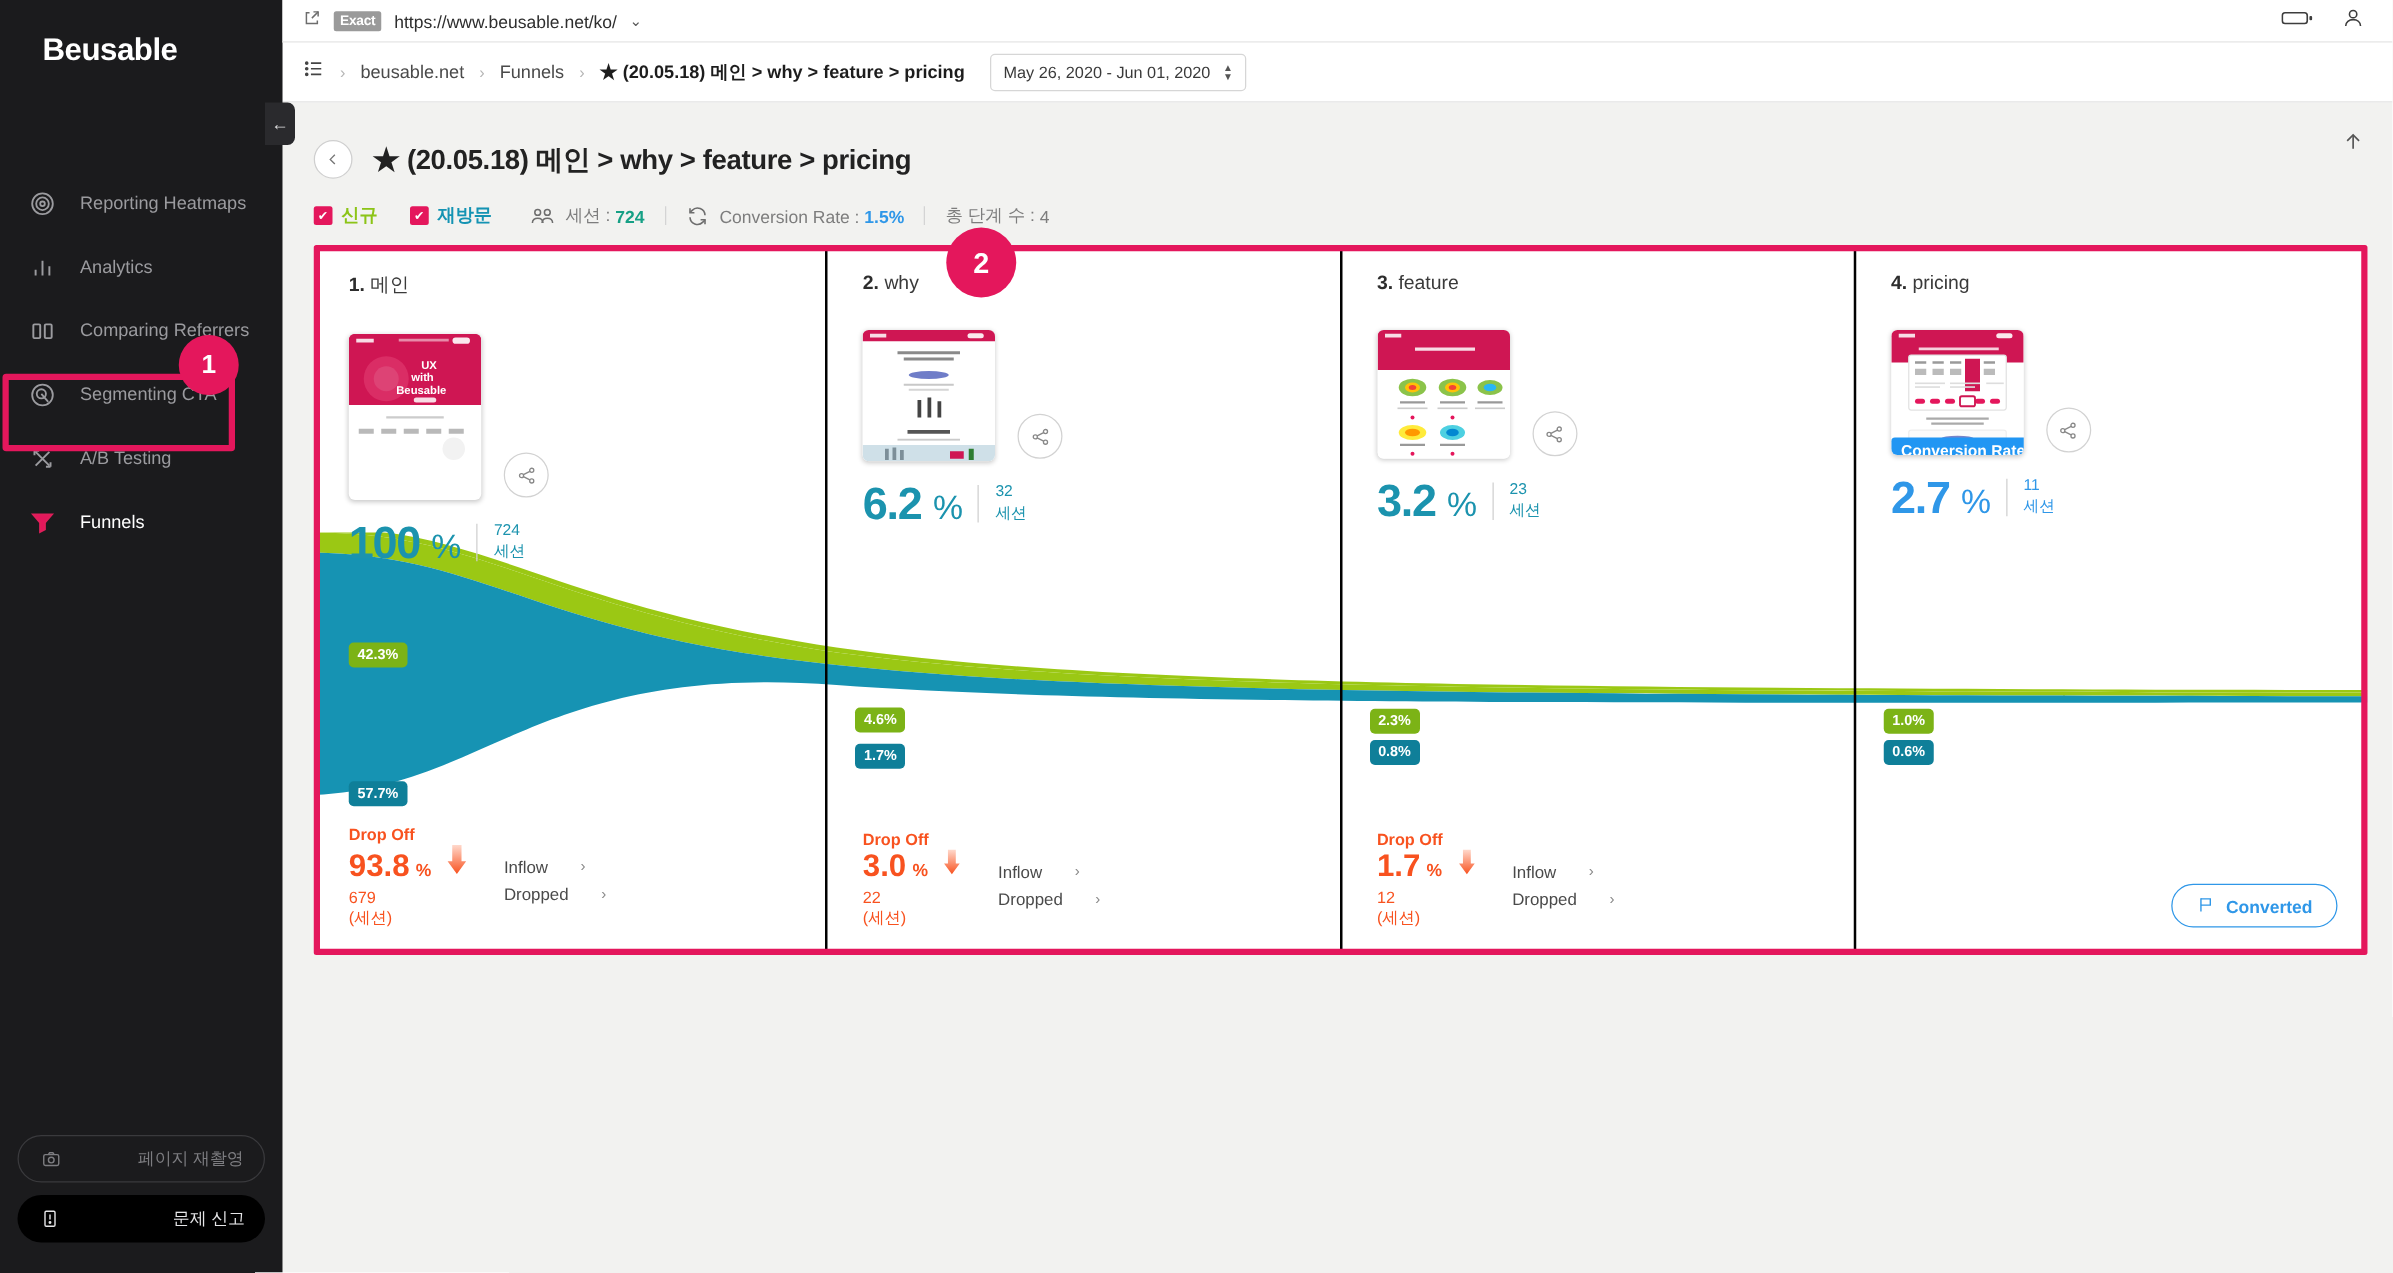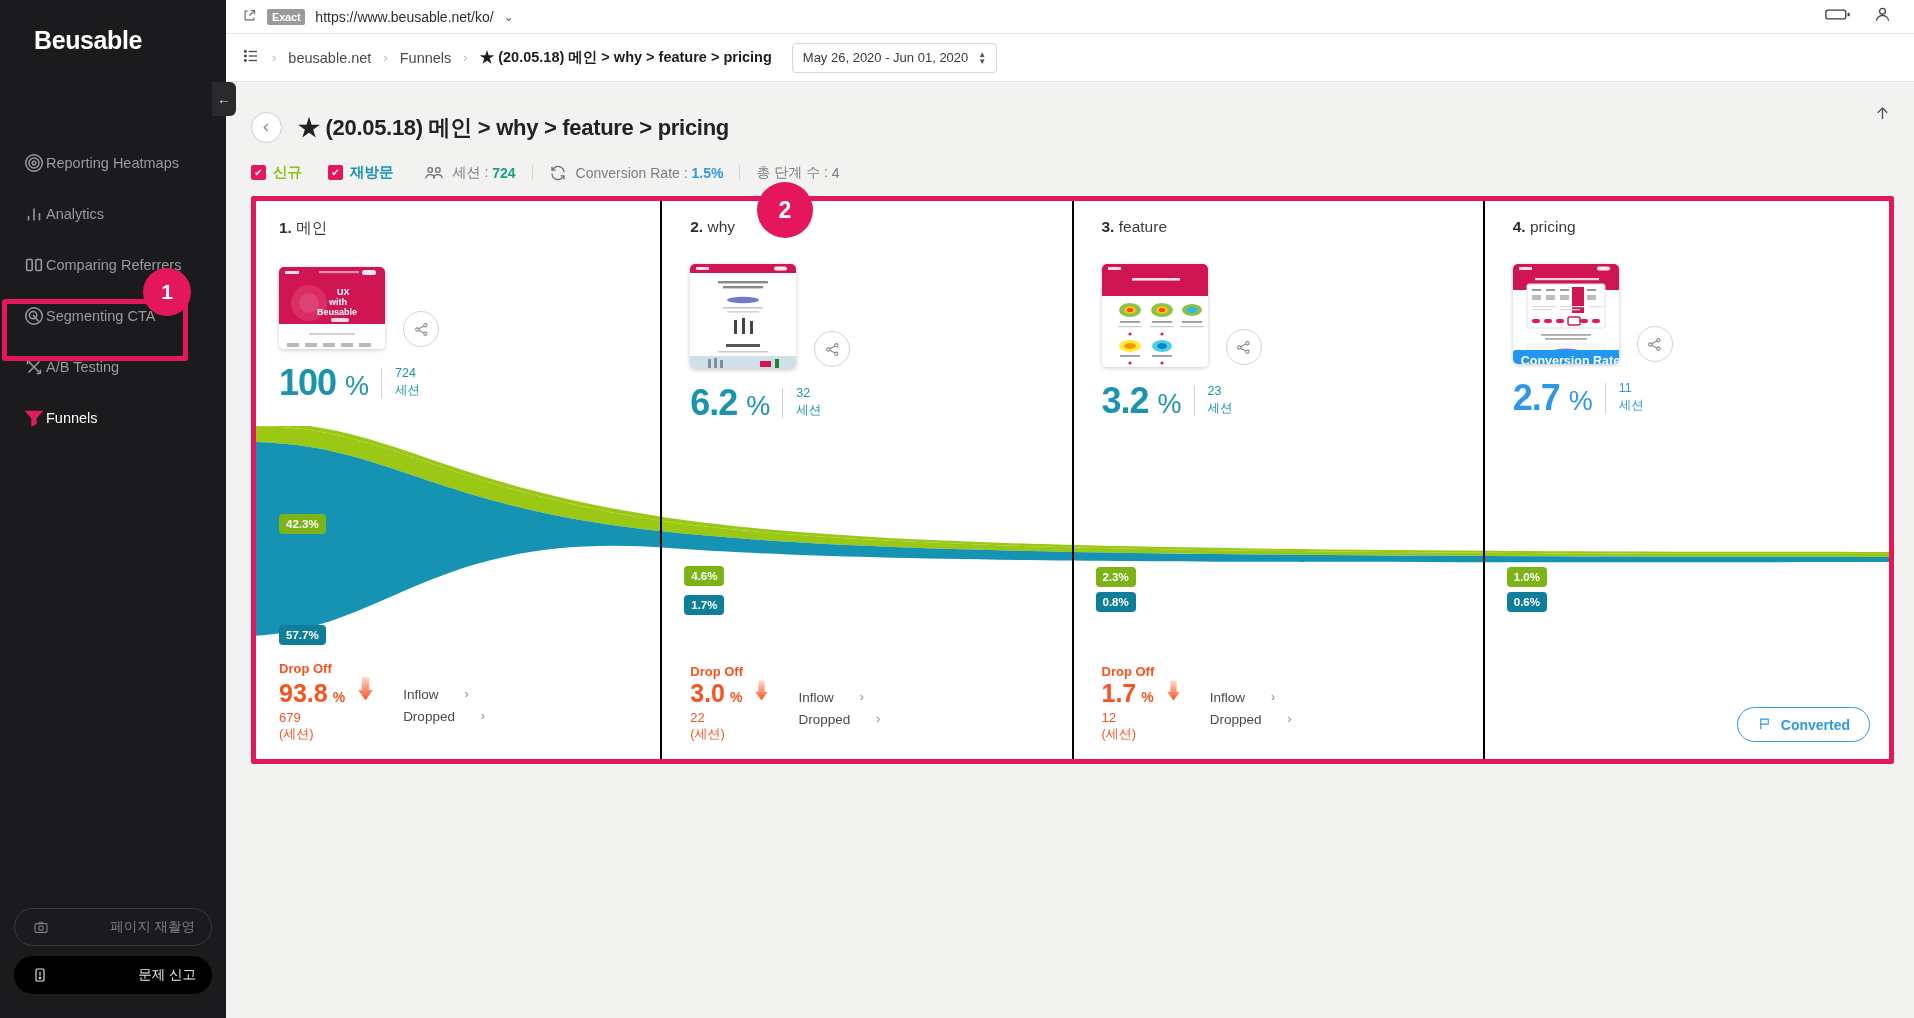--- a/index.html
+++ b/index.html
@@ -25,21 +25,21 @@
   }
   .collapse-tab {
     position: absolute; right: -10px; top: 82px;
     width: 24px; height: 34px; background: #2a2a2d;
     border-radius: 0 6px 6px 0;
     display: flex; align-items: center; justify-content: center;
     color: #d8d8da; font-size: 14px;
   }
   .nav { margin-top: 82px; }
   .nav-item {
-    display: flex; align-items: center; 
+    display: flex; align-items: center; gap: 18px;
     height: 51px; padding-left: 22px;
     font-size: 14.5px; color: #9b9b9f;
   }
   .nav-item .ico { width: 24px; height: 24px; display:flex; align-items:center; justify-content:center; }
   .nav-item.active { color: #ffffff; }
   .nav-item.active .ico svg { stroke: #e01e5a; }
   .nav-item.active .ico svg path, .nav-item.active .ico svg polygon { fill: #e4175c; }
 
   .side-bottom { position: absolute; bottom: 14px; left: 14px; width: 198px; }
   .pill {
@@ -141,21 +141,21 @@
   }
   .col:last-child { border-right: none; }
   .col-title { font-size: 15.5px; color: #3a3a3a; }
   .col-title b { font-weight: bold; color:#2d2d2d; }
 
   .thumb-row { display:flex; align-items:flex-end; gap: 18px; margin-top: 28px; position: relative; }
   .thumb {
     width: 106px; border-radius: 5px; overflow: hidden; background:#fff;
     box-shadow: 0 1px 4px rgba(0,0,0,.22); position: relative;
   }
-  .thumb.h1 { height: 82px; }
+  .thumb.h1 { height: 133px; }
   .thumb.h2 { height: 105px; }
   .thumb.h3 { height: 103px; }
   .thumb.h4 { height: 100px; }
   .share {
     width: 36px; height: 36px; border-radius: 50%; border: 1px solid #d2d2d2;
     display:flex; align-items:center; justify-content:center; margin-bottom: 2px;
   }
   .conv-tip {
     position: absolute; left: 0px; bottom: -8px; background: #2196f3; color: #fff;
     font-size: 12.5px; font-weight: bold; padding: 4px 8px; border-radius: 3px;

